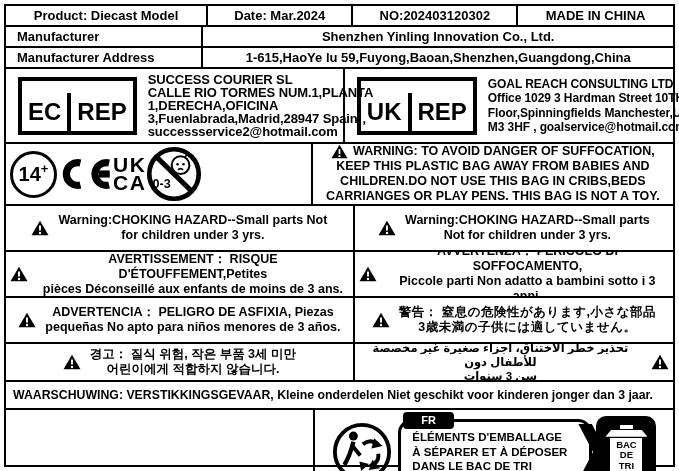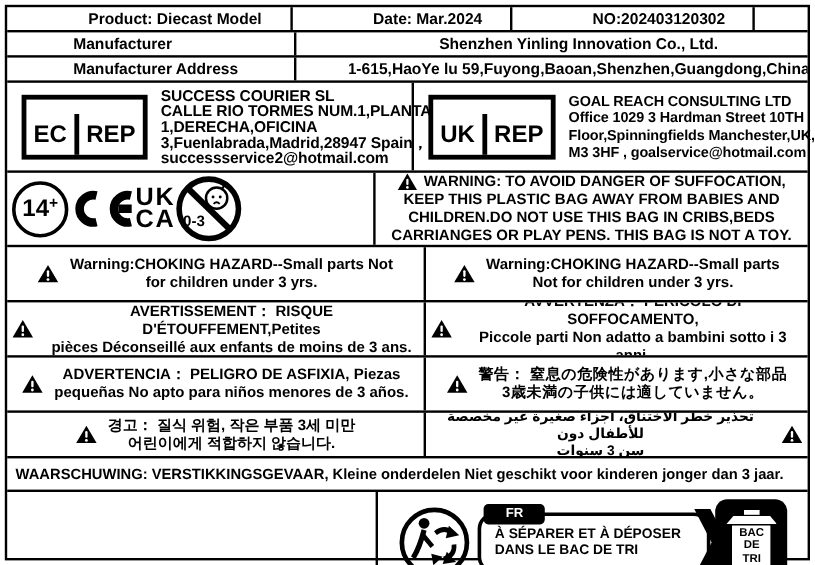--- a/index.html
+++ b/index.html
@@ -12,35 +12,35 @@
   .frame {
     position:absolute; left:4px; top:4px; right:4px; bottom:4px;
     border:2px solid #000; display:flex; flex-direction:column; background:#fff;
   }
   .row { display:flex; border-bottom:2px solid #000; flex:0 0 auto; }
   .cell { border-right:2px solid #000; display:flex; align-items:center; }
   .cell.last { border-right:none; }
 
   
   .r-top { height:21px; font-size:13px; }
-  .r-top .cell { justify-content:center; overflow:hidden; white-space:nowrap;margin-left:44px; }
+  .r-top .cell { justify-content:center; overflow:hidden; white-space:nowrap; }
   .c-prod { width:30.3%; }
   .c-date { width:21.8%; }
   .c-no   { width:24.7%; }
   .c-made { flex:1; }
   .c-lab  { width:29.6%; justify-content:flex-start !important; padding-left:11px; }
   .c-val  { flex:1; }
 
   
   .rep-row { height:75px; }
   .rep-cell { padding:6px 6px 6px 12px; gap:11px; }
   .rep-cell.ec { width:50.8%; }
   .rep-cell.uk { flex:1; }
   .rep-badge { display:inline-flex; align-items:stretch; border:4px solid #000; flex:0 0 auto; }
-  .rep-badge span { padding:7px 6px; font-size:20px; line-height:1; display:flex; align-items:center;margin-top:12px; }
+  .rep-badge span { padding:7px 6px; font-size:24px; line-height:1; display:flex; align-items:center;margin-top:12px; }
   .rep-badge .right { border-left:4px solid #000; }
   .rep-text { font-size:13px; line-height:13.2px; letter-spacing:-0.1px; white-space:nowrap; }
   .rep-cell.uk .rep-text { font-size:12px; line-height:14.5px; }
 
   
   .marks-row { height:62px; }
   .marks-cell { width:46%; justify-content:flex-start; padding:0 4px; }
   .age-badge {
     width:47px; height:47px; border:3.5px solid #000; border-radius:50%;
     display:flex; align-items:center; justify-content:center; font-size:20px; flex:0 0 auto;
@@ -303,20 +303,21 @@
           <path d="M26 24 C24 32 21 42 15.5 51" fill="none" stroke="#000" stroke-width="5"></path>
           <path d="M25 29 L34 40" fill="none" stroke="#000" stroke-width="4.5"></path>
           <path d="M37 27 q9 -7 16 0" fill="none" stroke="#000" stroke-width="4.5"></path>
           <polygon points="50,20 60,29 47,32" fill="#000"></polygon>
           <path d="M55 38 q1 11 -10 14" fill="none" stroke="#000" stroke-width="4.5"></path>
           <polygon points="48,45 44,57 57,55" fill="#000"></polygon>
           <polygon points="33,47 44,50 35,58" fill="#000"></polygon>
         </svg>
         <div class="fr-rect">
           <div class="fr-tag">FR</div>
+          <div>ÉLÉMENTS D'EMBALLAGE</div>
           <div>À SÉPARER ET À DÉPOSER</div>
           <div>DANS LE BAC DE TRI</div>
         </div>
         <div class="fr-arrow"></div>
         <div class="fr-bin">
           <div class="bin-handle"></div>
           <div class="bin-lid"></div>
           <div class="bin-body">
             <div>BAC</div>
             <div>DE</div>

